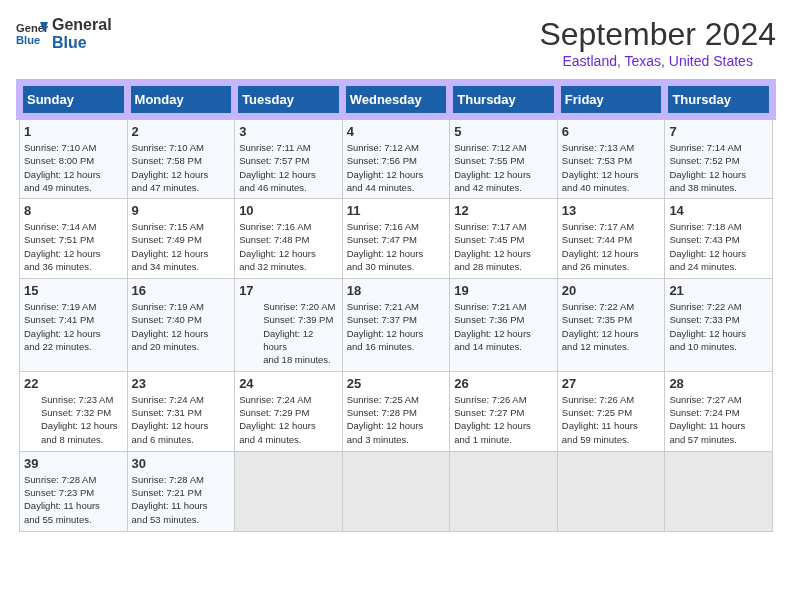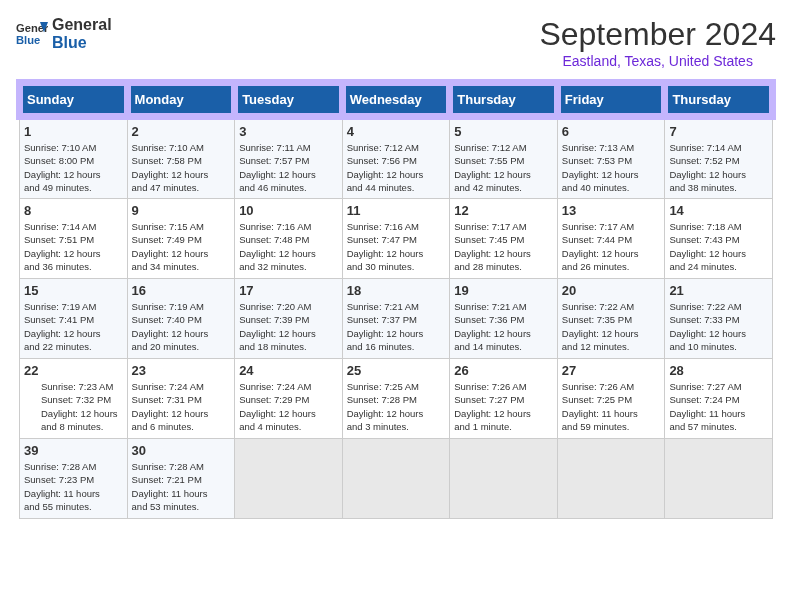--- a/index.html
+++ b/index.html
@@ -224,21 +224,21 @@
         </td>
         <td>
           <span class="day-num">16</span>
           <div class="day-info" style="white-space: pre-line;">Sunrise: 7:19 AM
 Sunset: 7:40 PM
 Daylight: 12 hours
 and 20 minutes.</div>
         </td>
         <td>
           <span class="day-num">17</span>
-          <div class="day-info" style="white-space: pre-line;">Sunrise: 7:20 AM
+          <div class="day-info" style="white-space: pre-line; margin-left: 24px;">Sunrise: 7:20 AM
 Sunset: 7:39 PM
 Daylight: 12 hours
 and 18 minutes.</div>
         </td>
         <td>
           <span class="day-num">18</span>
           <div class="day-info" style="white-space: pre-line;">Sunrise: 7:21 AM
 Sunset: 7:37 PM
 Daylight: 12 hours
 and 16 minutes.</div>

